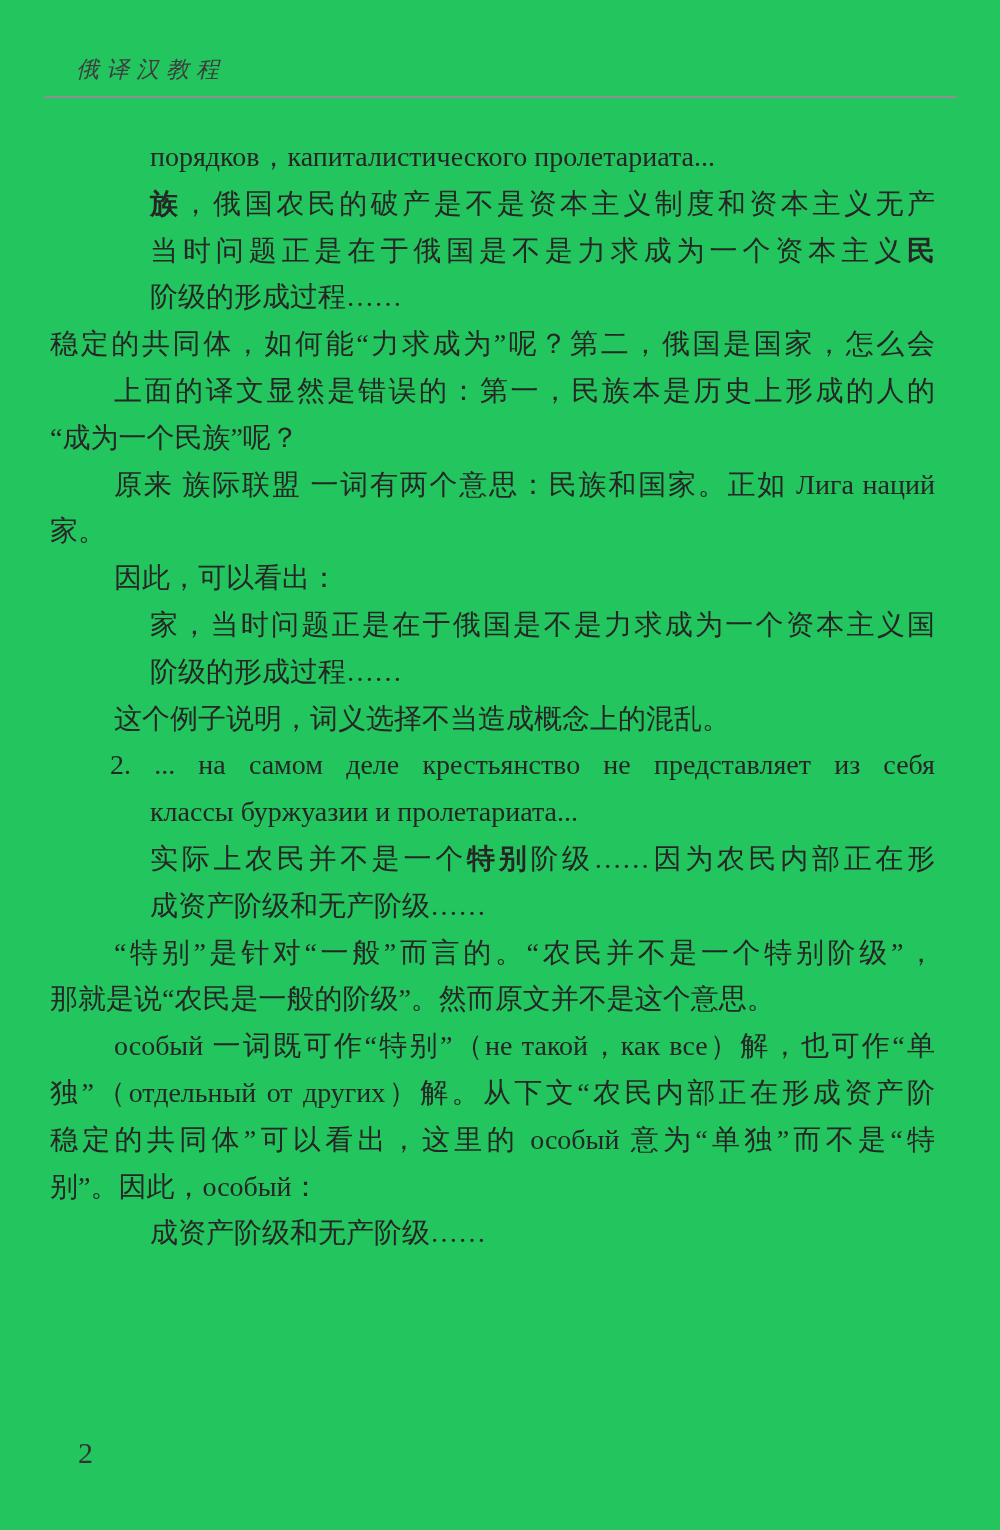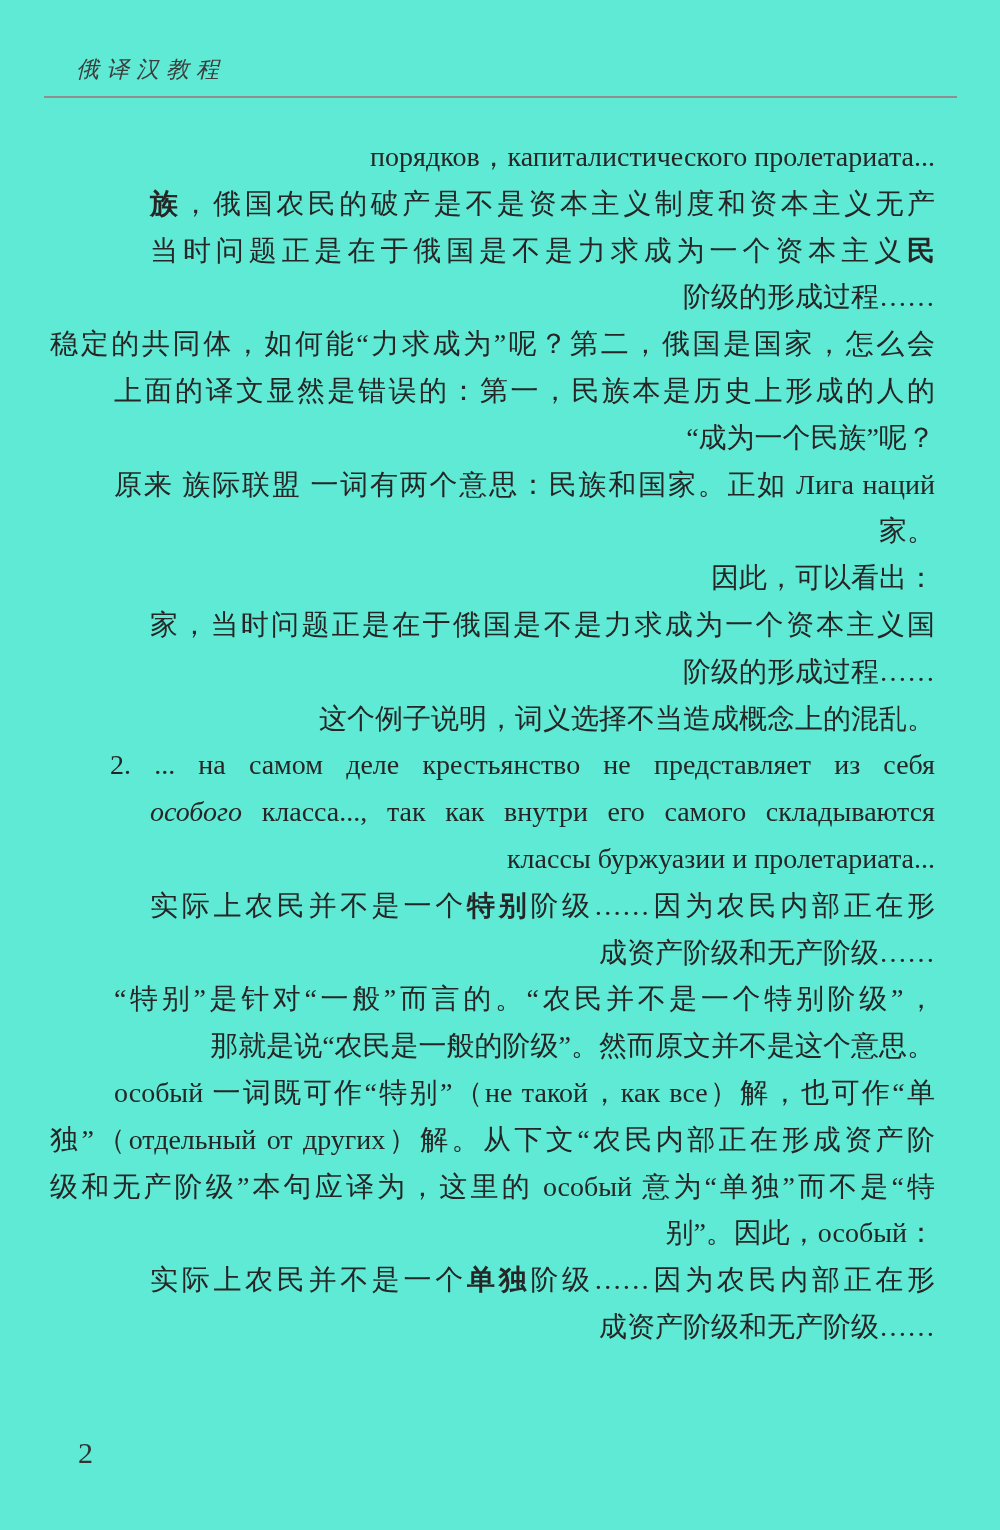--- a/index.html
+++ b/index.html
@@ -4,21 +4,21 @@
 <style>
   html, body { margin: 0; padding: 0; }
   body {
     width: 1000px; height: 1530px;
     background: #f6f6f4;
     font-family: "Liberation Serif", "DejaVu Serif", serif;
   }
   .page {
     position: relative;
     width: 1000px; height: 1530px;
-    background: #5eead4;
+    background: #22c55e;
     color: #282828;
     overflow: hidden;
   }
   .running-head {
     position: absolute;
     left: 76px; top: 54px;
     font-size: 23px;
     font-style: italic;
     letter-spacing: 7px;
     color: #3d3d3d;
@@ -30,21 +30,21 @@
     background: #8f8f8f;
   }
   .body-text {
     position: absolute;
     left: 50px; top: 134px;
     width: 885px;
     font-size: 28px;
     line-height: 46.8px;
     color: #262626;
   }
-  .line { min-height: 46.8px; text-align: right; }
+  .line { min-height: 46.8px; text-align: left; }
   .line.j { text-align: justify; text-align-last: justify; }
   .in-none  { padding-left: 0; }
   .in-first { padding-left: 64px; }
   .in-item  { padding-left: 60px; }
   .in-quote { padding-left: 100px; }
   .b  { font-weight: bold; }
   .em { font-style: italic; }
   .page-number {
     position: absolute;
     left: 78px; top: 1436px;
@@ -66,27 +66,25 @@
       <div class="line in-none j"><span>稳定的共同体，如何能“力求成为”呢？第二，俄国是国家，怎么会</span></div>
       <div class="line in-first j"><span>上面的译文显然是错误的：第一，民族本是历史上形成的人的</span></div>
       <div class="line in-none"><span>“成为一个民族”呢？</span></div>
       <div class="line in-first j"><span>原来 族际联盟 一词有两个意思：民族和国家。正如 Лига наций</span></div>
       <div class="line in-none"><span>家。</span></div>
       <div class="line in-first"><span>因此，可以看出：</span></div>
       <div class="line in-quote j"><span>家，当时问题正是在于俄国是不是力求成为一个资本主义国</span></div>
       <div class="line in-quote"><span>阶级的形成过程……</span></div>
       <div class="line in-first"><span>这个例子说明，词义选择不当造成概念上的混乱。</span></div>
       <div class="line in-item j"><span>2. ... на самом деле крестьянство не представляет из себя</span></div>
-      <div class="line in-quote j"><span class="em">особого</span><span> класса..., так как внутри его самого складываются</span></div>
       <div class="line in-quote"><span>классы буржуазии и пролетариата...</span></div>
       <div class="line in-quote j"><span>实际上农民并不是一个</span><span class="b">特别</span><span>阶级……因为农民内部正在形</span></div>
       <div class="line in-quote"><span>成资产阶级和无产阶级……</span></div>
       <div class="line in-first j"><span>“特别”是针对“一般”而言的。“农民并不是一个特别阶级”，</span></div>
       <div class="line in-none"><span>那就是说“农民是一般的阶级”。然而原文并不是这个意思。</span></div>
       <div class="line in-first j"><span>особый 一词既可作“特别”（не такой，как все）解，也可作“单</span></div>
       <div class="line in-none j"><span>独”（отдельный от других）解。从下文“农民内部正在形成资产阶</span></div>
-      <div class="line in-none j"><span>级和无产阶级”本句应译为，这里的 особый 意为“单独”而不是“特</span></div>
+      <div class="line in-none j"><span>稳定的共同体”可以看出，这里的 особый 意为“单独”而不是“特</span></div>
       <div class="line in-none"><span>别”。因此，особый：</span></div>
-      <div class="line in-quote j"><span>实际上农民并不是一个</span><span class="b">单独</span><span>阶级……因为农民内部正在形</span></div>
       <div class="line in-quote"><span>成资产阶级和无产阶级……</span></div>
     </div>
   <div class="page-number">2</div>
 </div>
 
 </body></html>

